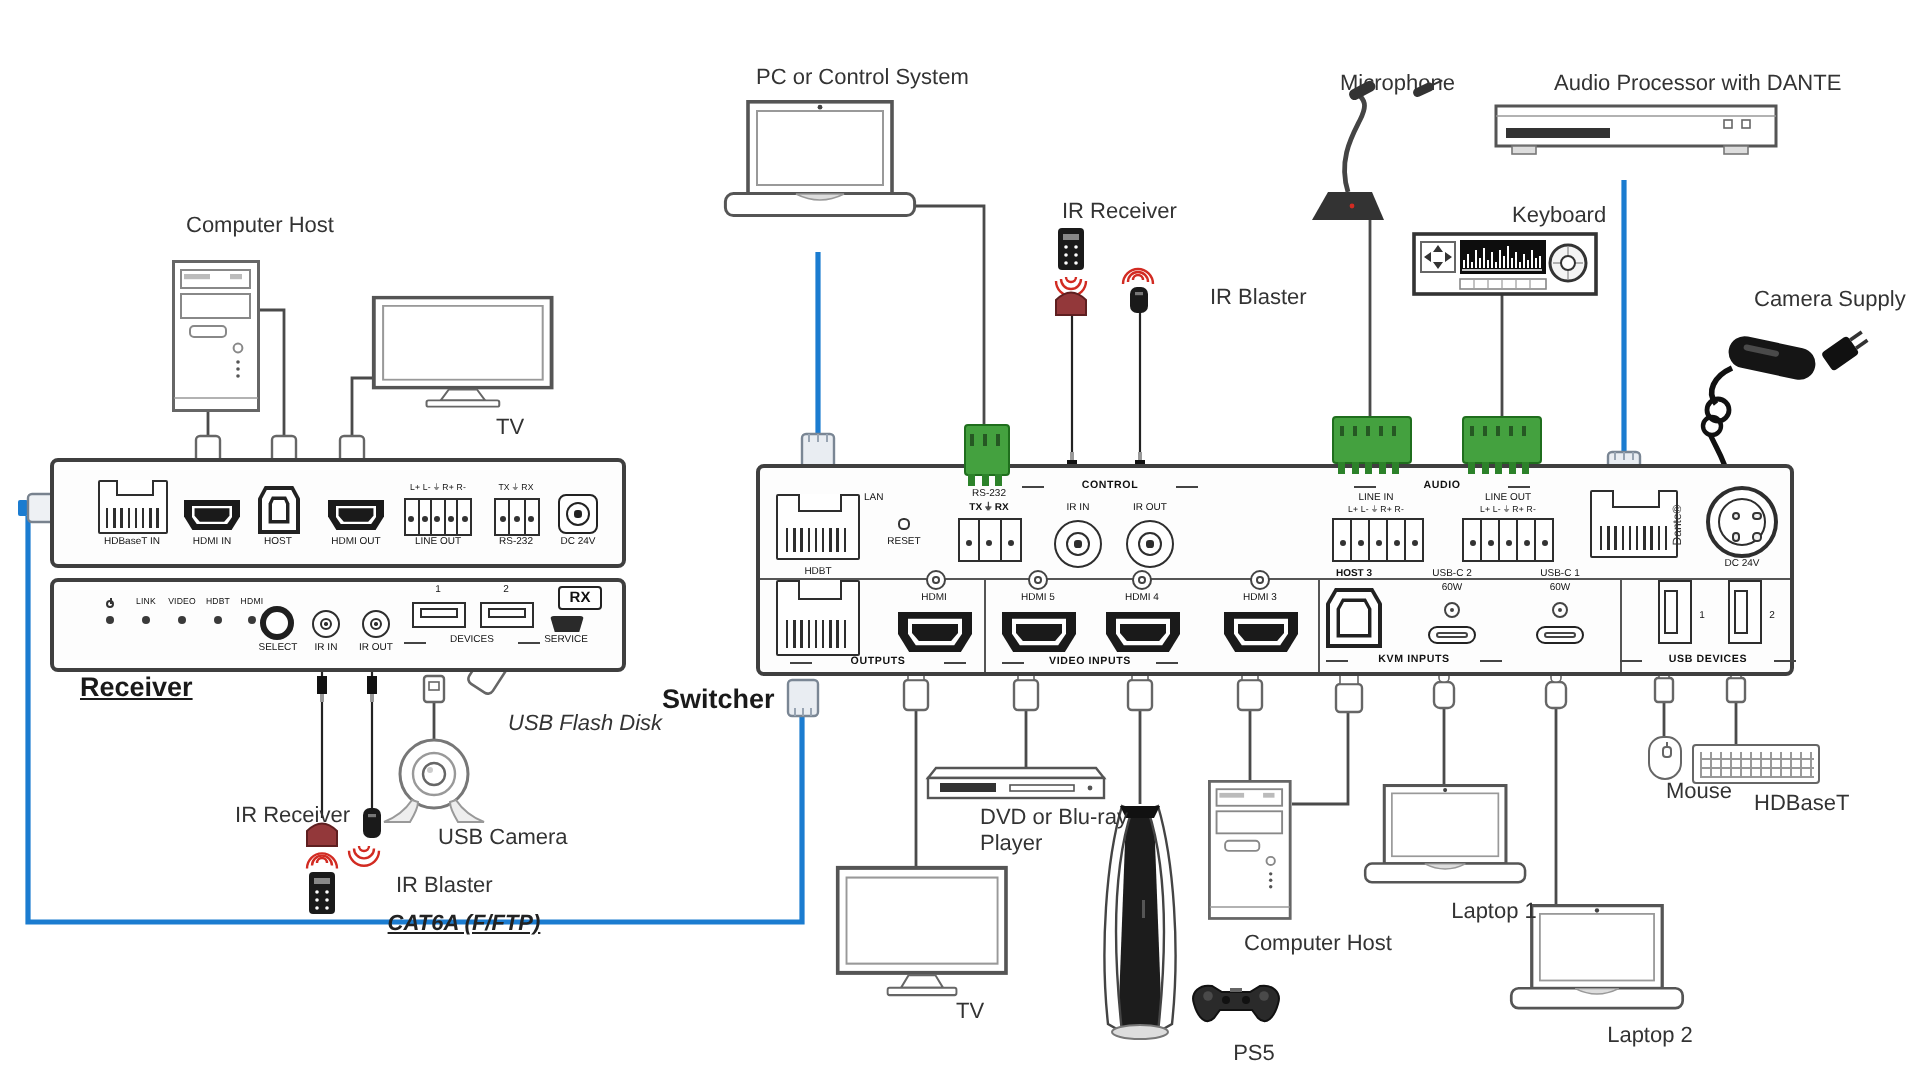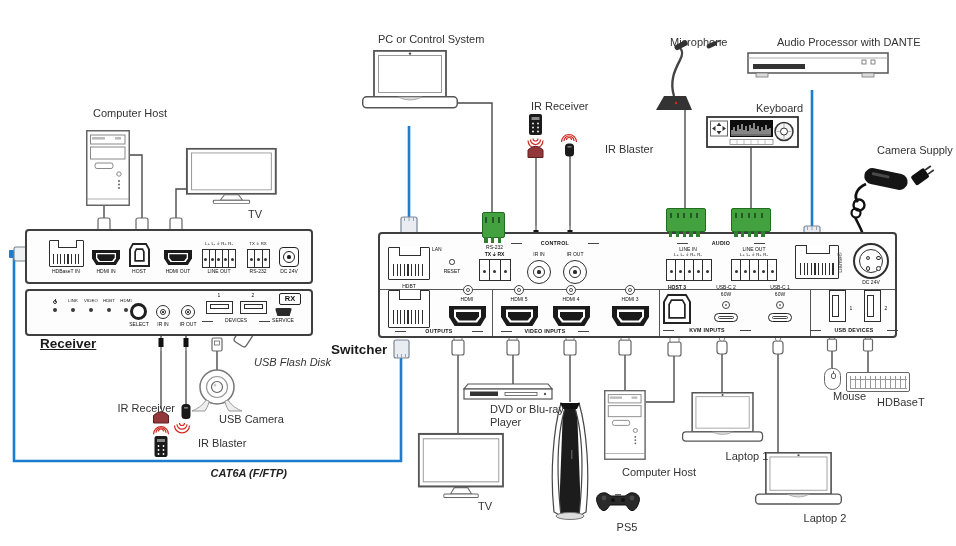--- a/index.html
+++ b/index.html
@@ -590,21 +590,21 @@
 <div class="lbl" style="left:580px;top:143px;">IR Blaster</div>
 <div class="lbl" style="left:645px;top:36px;">Microphone</div>
 <div class="lbl" style="left:752px;top:36px;">Audio Processor with DANTE</div>
 <div class="lbl" style="left:731px;top:102px;">Keyboard</div>
 <div class="lbl" style="left:852px;top:144px;">Camera Supply</div>
 
 <div class="lbl" style="left:86px;top:402px;width:64px;text-align:right;">IR Receiver</div>
 <div class="lbl" style="left:173px;top:437px;">IR Blaster</div>
 <div class="lbl" style="left:194px;top:413px;">USB Camera</div>
 <div class="lbl" style="left:229px;top:356px;font-style:italic;">USB Flash Disk</div>
-<div class="lbl ital" style="left:152px;top:467px;width:110px;text-align:right;">CAT6A (F/FTP)</div>
+<div class="lbl ital" style="left:152px;top:456px;width:110px;text-align:center;text-decoration:underline;">CAT6A (F/FTP)</div>
 <div class="lbl" style="left:444px;top:500px;width:32px;text-align:center;">TV</div>
 <div class="lbl" style="left:465px;top:403px;">DVD or Blu-ray</div>
 <div class="lbl" style="left:465px;top:416px;">Player</div>
 <div class="lbl" style="left:584px;top:521px;width:36px;text-align:center;">PS5</div>
 <div class="lbl" style="left:596px;top:466px;width:76px;text-align:center;">Computer Host</div>
 <div class="lbl" style="left:694px;top:450px;width:56px;text-align:center;">Laptop 1</div>
 <div class="lbl" style="left:772px;top:512px;width:56px;text-align:center;">Laptop 2</div>
 <div class="lbl" style="left:808px;top:390px;">Mouse</div>
 <div class="lbl" style="left:852px;top:396px;">HDBaseT</div>
 

